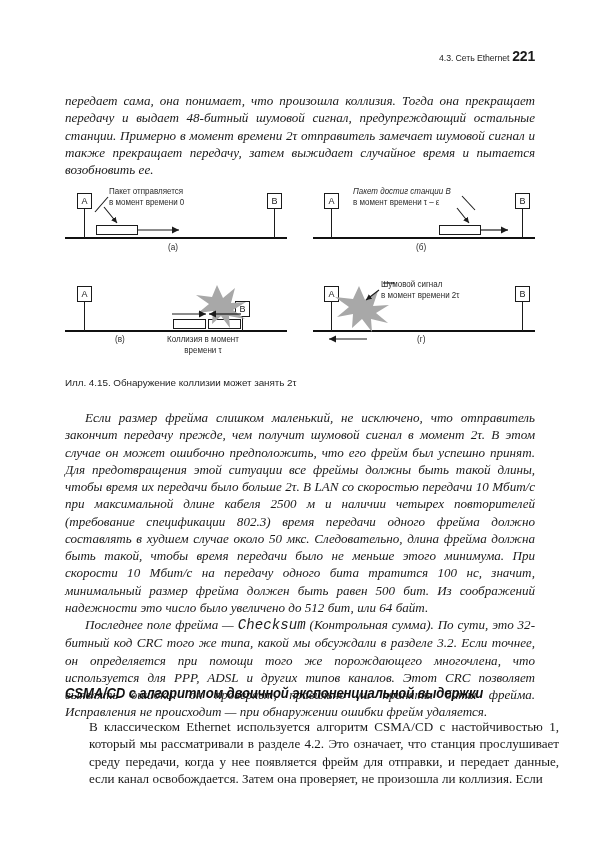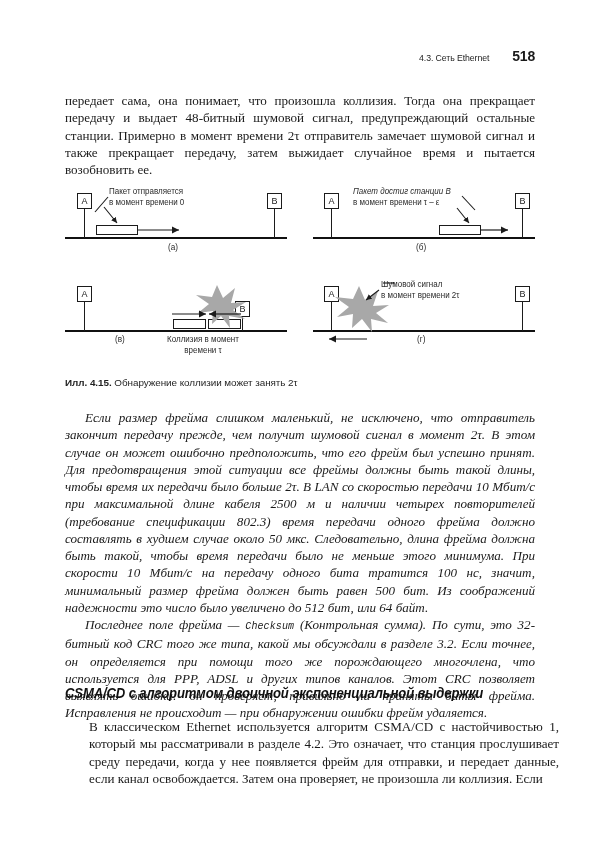--- a/index.html
+++ b/index.html
@@ -21,21 +21,20 @@
     background: #ffffff;
   }
 
   
   .runhead {
     position: absolute;
     top: 48px;
     right: 65px;
     display: flex;
     align-items: baseline;
-    gap: 20px;
   }
   .runhead-title {
     font-family: "Liberation Sans Narrow", "Liberation Sans", sans-serif;
     font-size: 9.5px;
     letter-spacing: -0.1px;
     color: #242424;
     transform: scaleX(0.92);
     transform-origin: right baseline;
   }
   .runhead-page {
@@ -58,21 +57,21 @@
     font-size: 13.1px;
     line-height: 17.25px;
     text-align: justify;
     text-justify: inter-word;
     letter-spacing: -0.02px;
     word-spacing: 0.1px;
   }
   p.body.indent { text-indent: 20px; }
   .mono {
     font-family: "Liberation Mono", "DejaVu Sans Mono", monospace;
-    font-size: 10px;
+    font-size: 14px;
     letter-spacing: 0.1px;
   }
 
   
   .figure {
     position: absolute;
     left: 65px;
     top: 182px;
     width: 470px;
     height: 190px;
@@ -147,21 +146,21 @@
   .figcaption {
     position: absolute;
     left: 65px;
     top: 377px;
     width: 470px;
     font-family: "Liberation Sans Narrow", "Liberation Sans", sans-serif;
     font-size: 9.9px;
     color: #1f1f1f;
     letter-spacing: -0.05px;
   }
-  .figcaption b { font-weight: bold; }
+  .figcaption b { font-weight: normal; }
 
   
   .subhead {
     position: absolute;
     left: 65px;
     top: 686px;
     width: 470px;
     font-family: "Liberation Sans Narrow", "Liberation Sans", sans-serif;
     font-style: italic;
     font-weight: bold;
@@ -172,24 +171,24 @@
     transform-origin: left top;
   }
 </style>
 </head>
 <body>
 
 <div class="page">
 
   <div class="runhead">
     <span class="runhead-title">4.3. Сеть Ethernet</span>
-    <span class="runhead-page">518</span>
-  </div>
-
-  <div class="col" style="top:92px;">
+    <span class="runhead-page">221</span>
+  </div>
+
+  <div class="col" style="top:92px;font-style:italic;">
     <p class="body">передает сама, она понимает, что произошла коллизия. Тогда она прекращает передачу и выдает 48-битный шумовой сигнал, предупреждающий остальные станции. Примерно в момент времени 2τ отправитель замечает шумовой сигнал и также прекращает передачу, затем выжидает случайное время и пытается возобновить ее.</p>
   </div>
 
   <div class="figure">
 
     <div class="bus" style="left:0px; top:55px; width:222px;"></div>
     <div class="node" style="left:12px; top:11px;">
         <span>A</span>
       </div>
     <div class="stem" style="left:19px; top:27px; height:29px;"></div>

